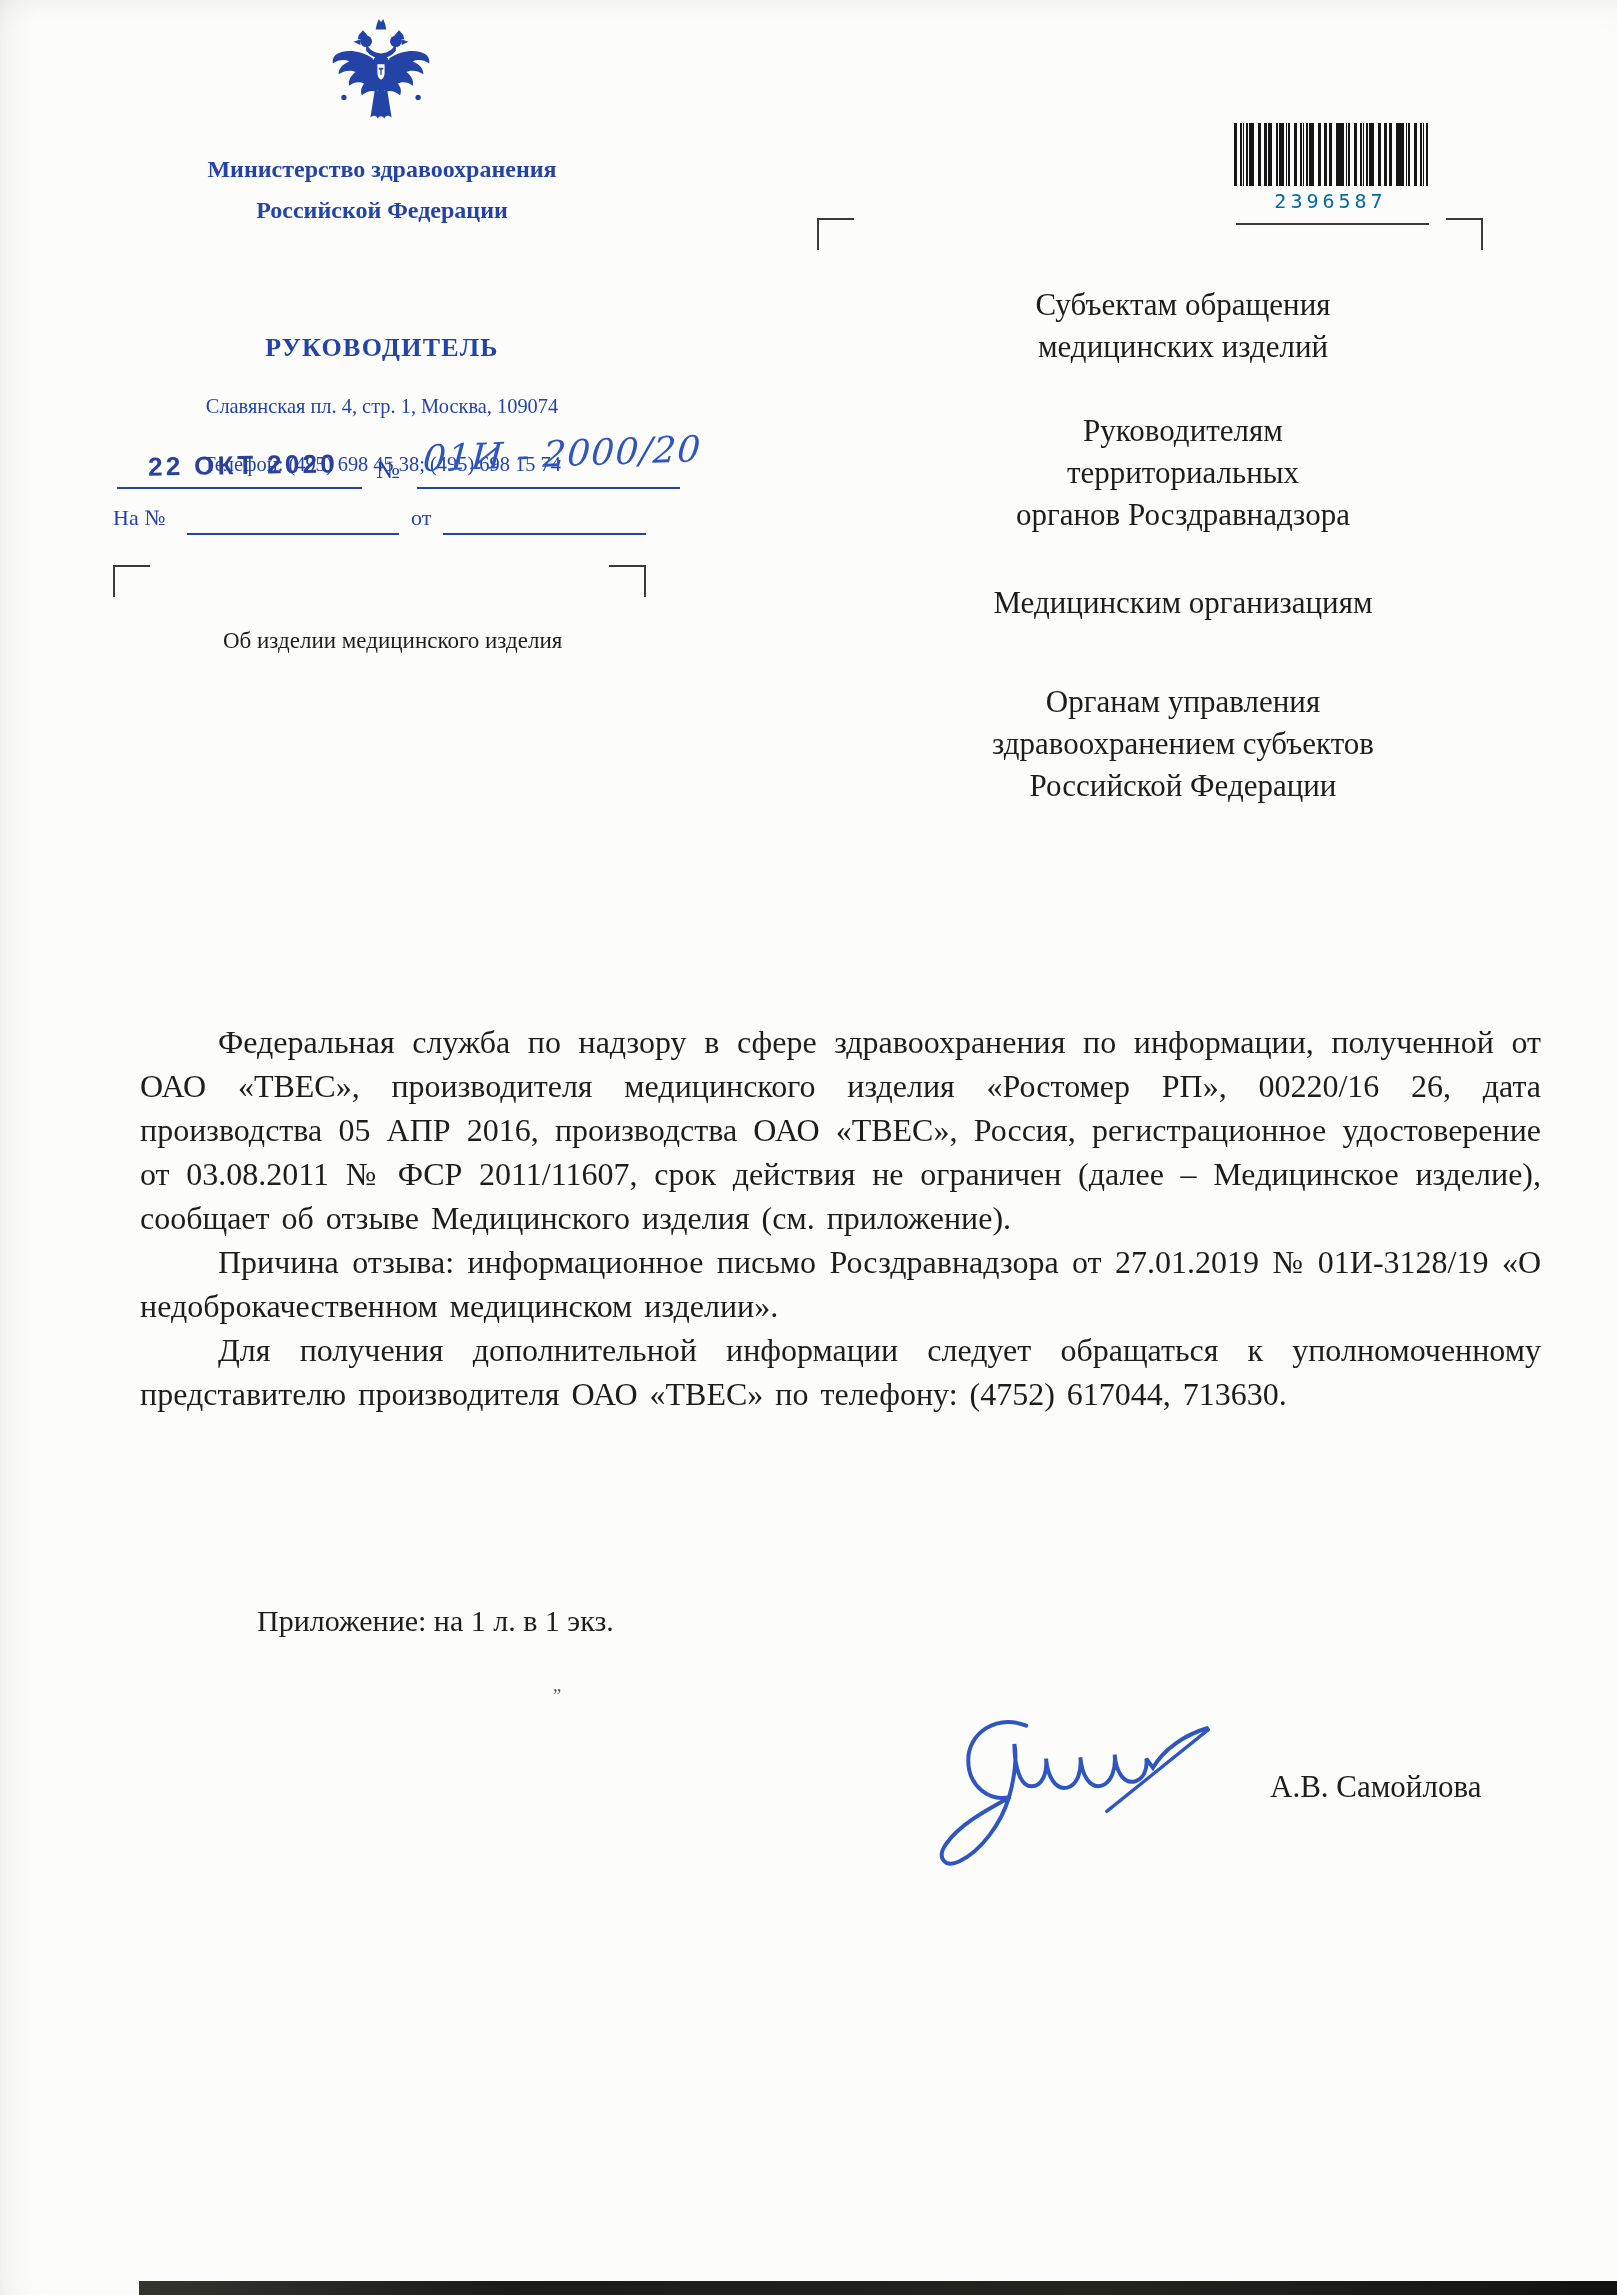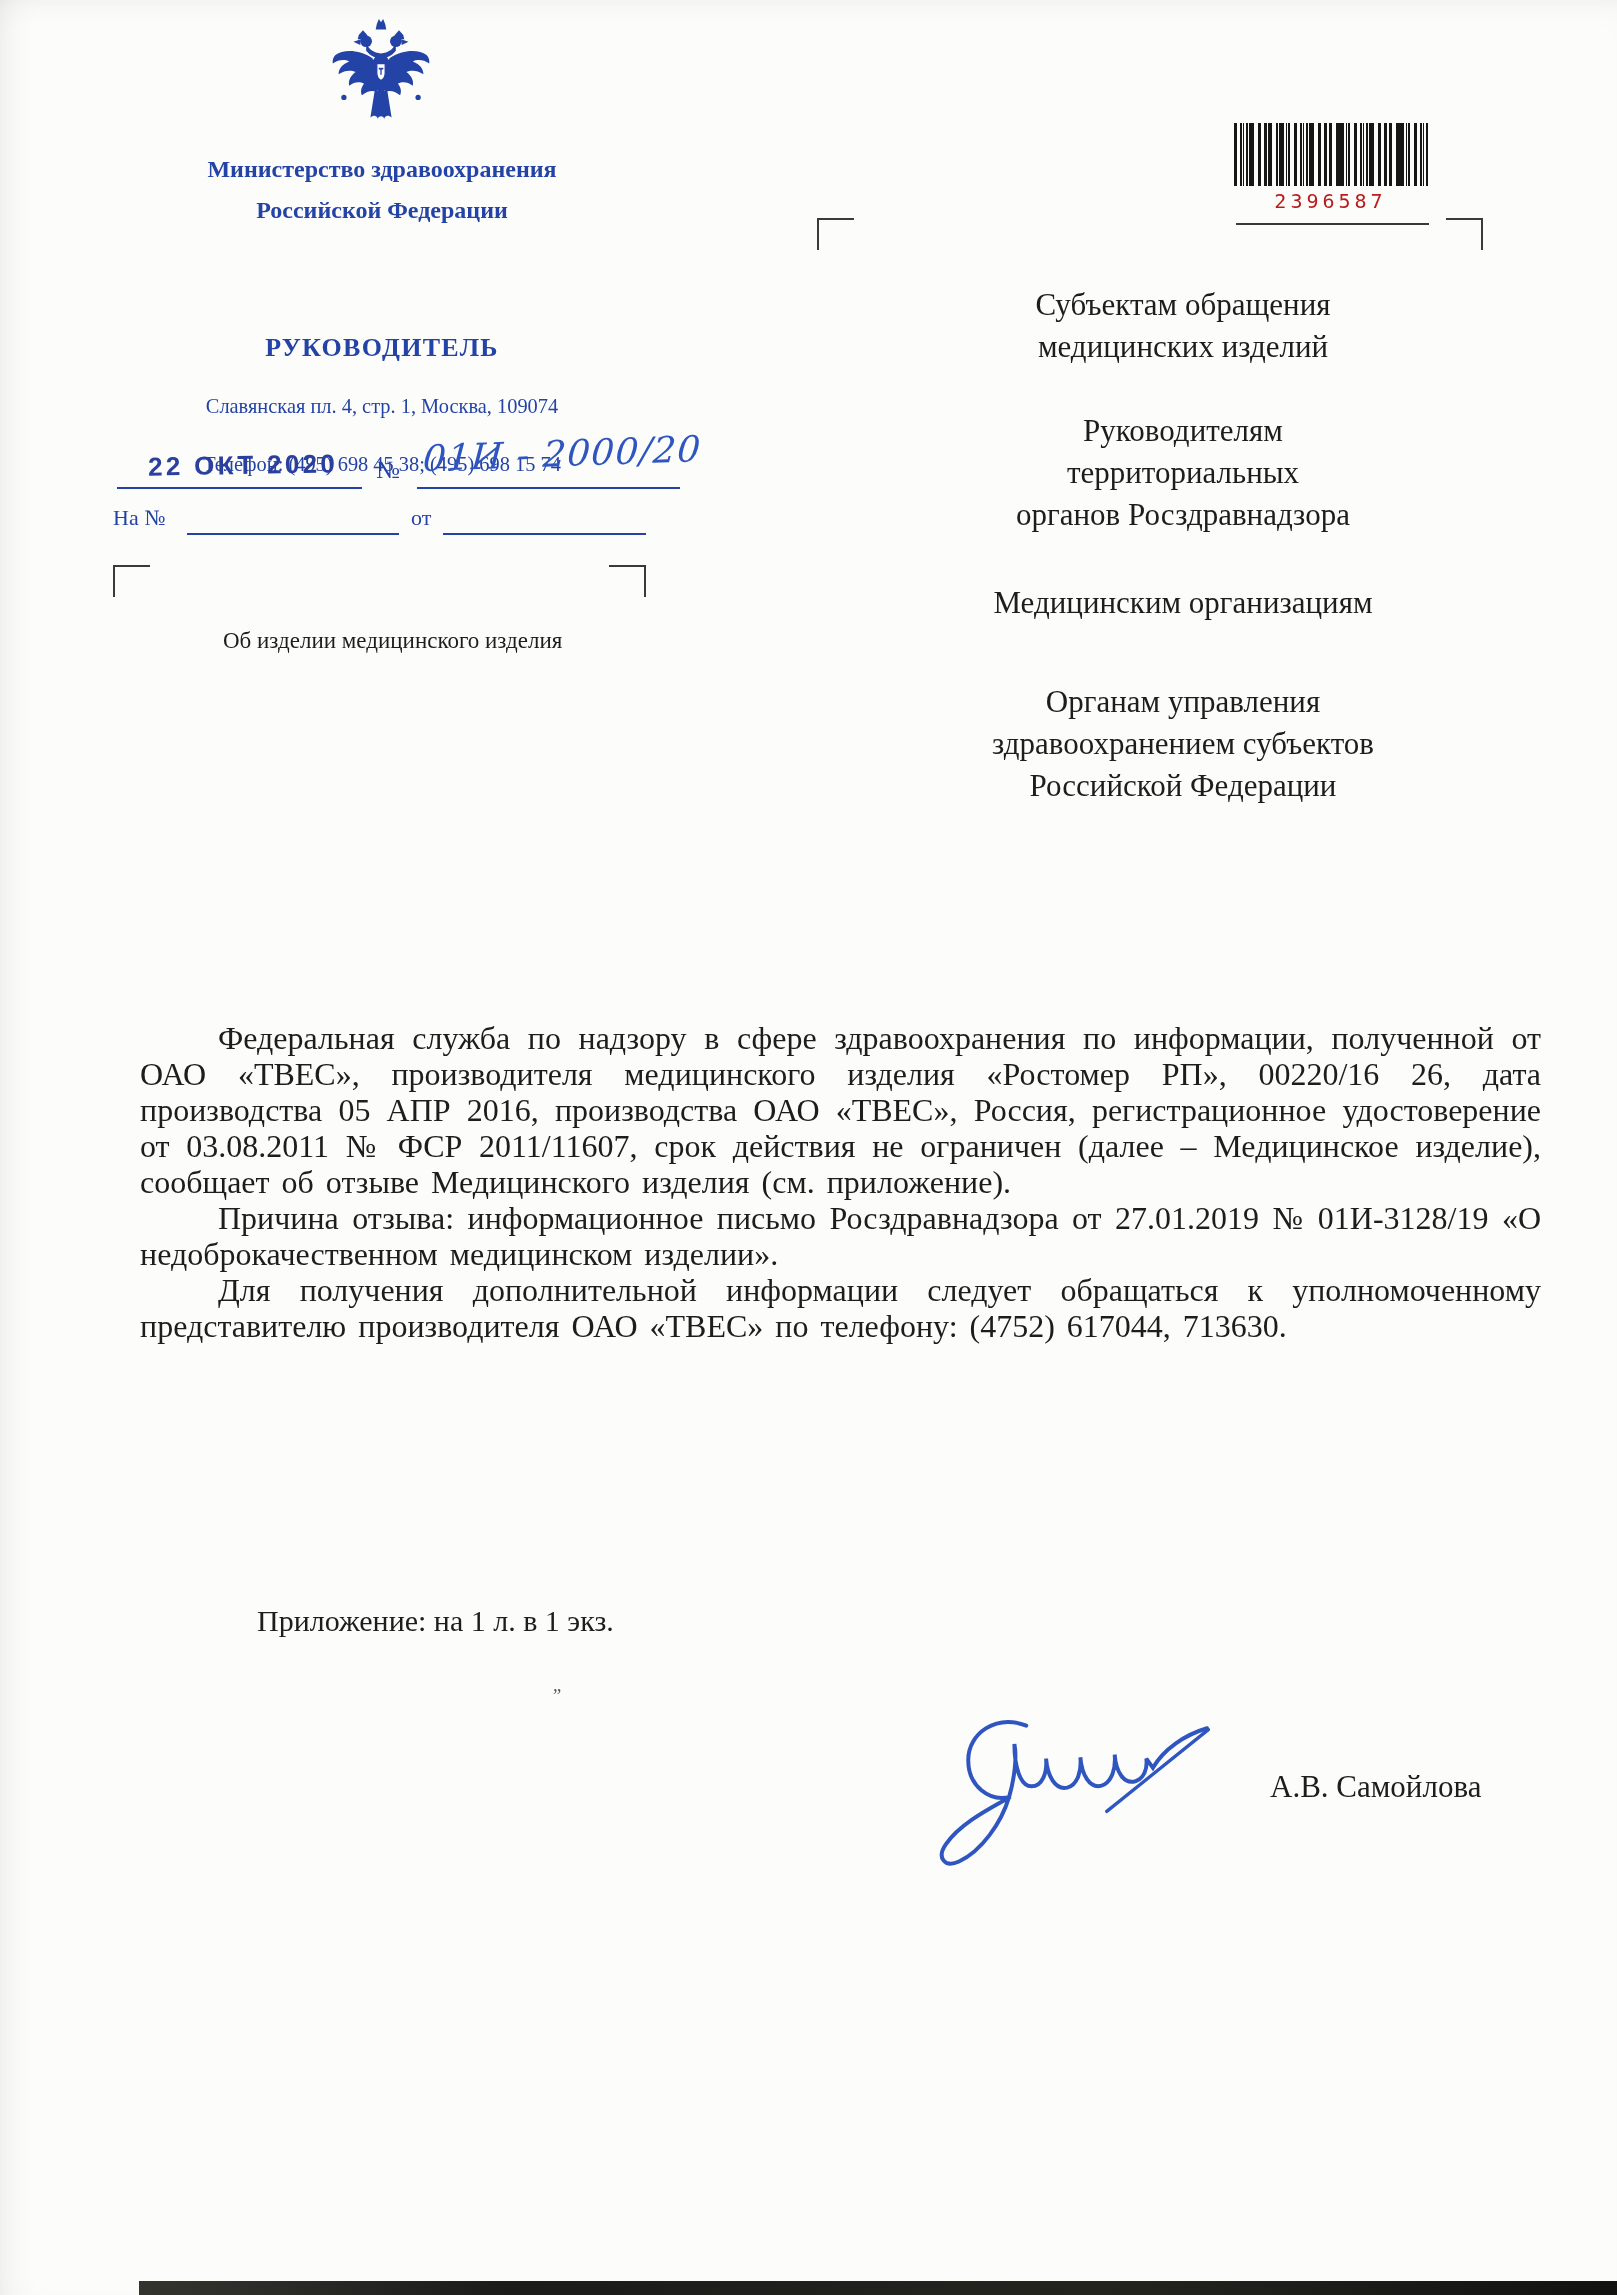--- a/index.html
+++ b/index.html
@@ -46,33 +46,33 @@
 
   
   .barcode { position:absolute; left:1232px; top:123px; width:197px; text-align:center; }
   .bars { width:194px; height:63px; margin:0 auto;
           background:
             repeating-linear-gradient(90deg,#161616 0 2px,transparent 2px 6px),
             repeating-linear-gradient(90deg,#161616 0 1.3px,transparent 1.3px 8.6px),
             repeating-linear-gradient(90deg,#161616 0 3.3px,transparent 3.3px 15px);
         }
   .bdigits { margin-top:2.6px; font-family:"DejaVu Sans Mono", monospace;
-             font-size:20px; letter-spacing:4px; color:#b91c1c; }
+             font-size:20px; letter-spacing:4px; color:#0369a1; }
   .brule { position:absolute; left:1236px; top:223px; width:193px;
            border-bottom:2px solid #3a3a3a; height:0; }
 
   
   .recipients { position:absolute; left:886px; top:284px; width:594px;
                 text-align:center; color:var(--text,#1d1d1b);
                 font-size:31px; line-height:42px; }
   .rblock { white-space:pre-line; }
 
   
   .letter-body { position:absolute; left:140px; top:1020px; width:1401px;
-                 font-size:32px; line-height:36px; text-align:justify;
+                 font-size:32px; line-height:44px; text-align:justify;
                  color:var(--text,#1d1d1b); word-spacing:4px; }
   .letter-body p { text-indent:78px; }
   .attachment { position:absolute; left:257px; top:1604px; font-size:30px;
                 color:var(--text,#1d1d1b); }
 
   
   .signature { position:absolute; left:897px; top:1686px; }
   .signer { position:absolute; left:1270px; top:1769px; font-size:31px;
             color:var(--text,#1d1d1b); white-space:nowrap; }
 

